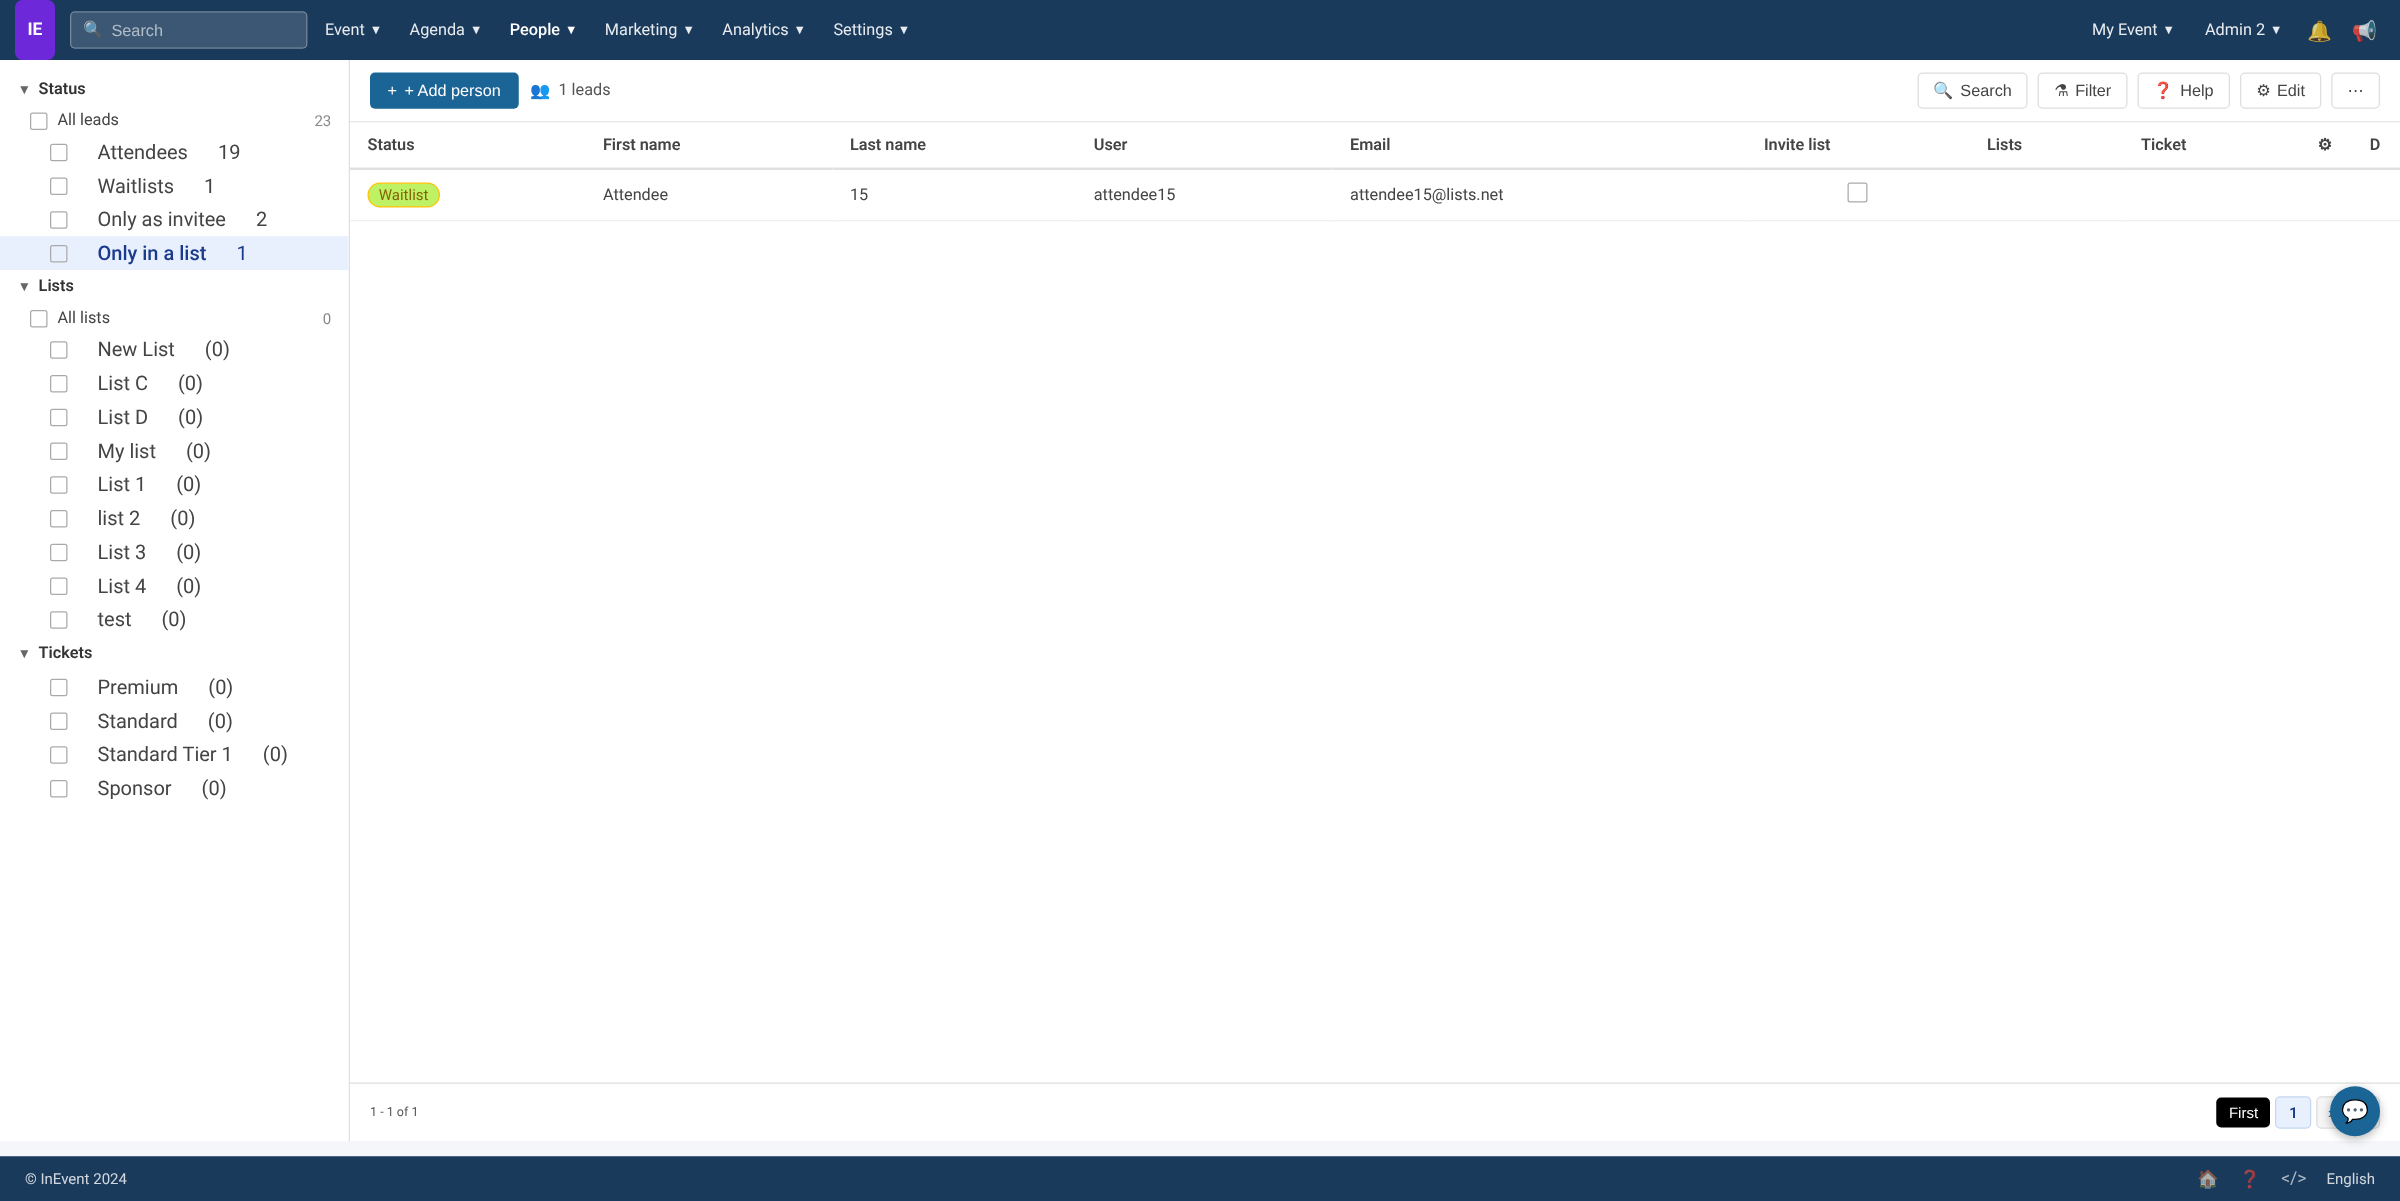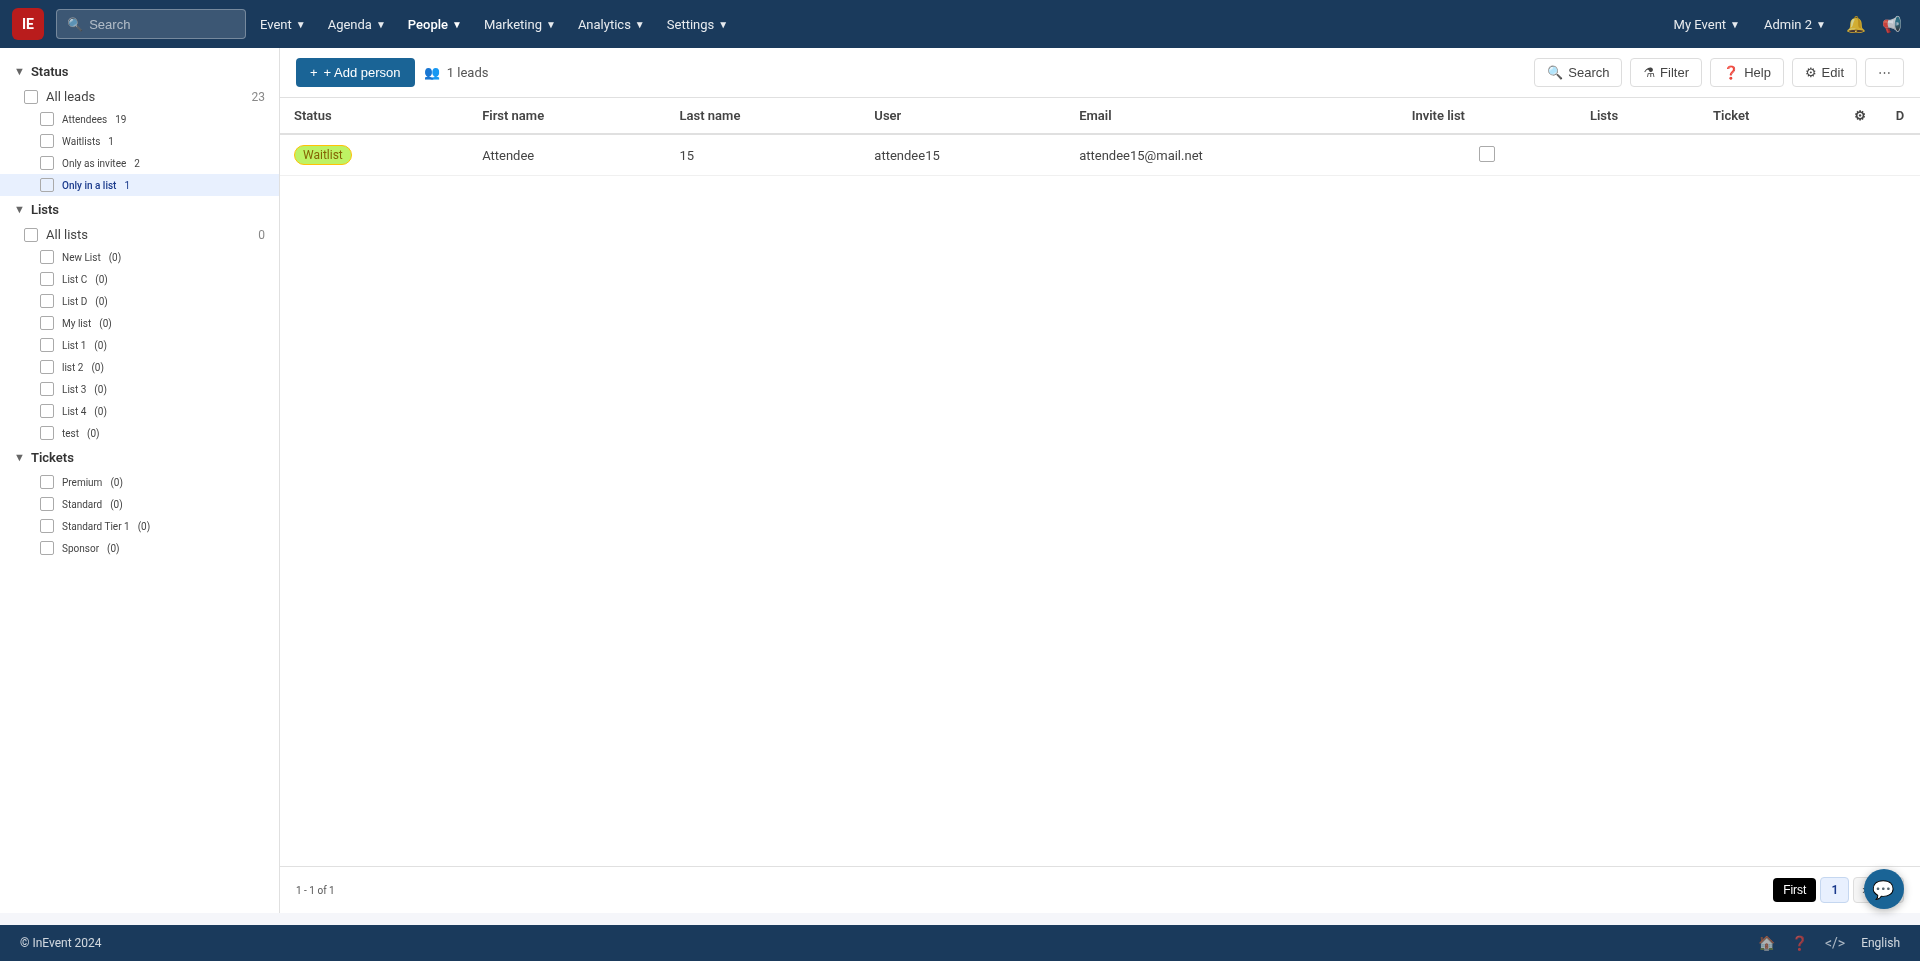--- a/index.html
+++ b/index.html
@@ -9,22 +9,22 @@
     .navbar {
       background: #1a3a5c;
       height: 48px;
       display: flex;
       align-items: center;
       padding: 0 12px;
       gap: 4px;
       color: white;
     }
     .navbar-logo {
-      width: 32px; height: 32px;
-      background: #b91c1c;
+      width: 32px; height: 48px;
+      background: #6d28d9;
       border-radius: 6px;
       display: flex; align-items: center; justify-content: center;
       color: white; font-weight: bold; font-size: 14px;
       margin-right: 8px;
       flex-shrink: 0;
     }
     .navbar-search {
       background: rgba(255,255,255,0.15);
       border: 1px solid rgba(255,255,255,0.3);
       border-radius: 4px;
@@ -92,23 +92,23 @@
     }
     .sidebar-item .checkbox {
       width: 14px; height: 14px;
       border: 1.5px solid #aaa;
       border-radius: 2px;
       flex-shrink: 0;
     }
     .sidebar-item .label { flex: 1; }
     .sidebar-item .count { color: #888; font-size: 12px; }
     .sidebar-sub-item {
-      display: flex; align-items: center; gap: 8px;
+      display: flex; align-items: center; gap: 24px;
       padding: 4px 14px 4px 40px;
-      cursor: pointer; color: #444; font-size: 10px;
+      cursor: pointer; color: #444; font-size: 16px;
     }
     .sidebar-sub-item .checkbox {
       width: 14px; height: 14px;
       border: 1.5px solid #aaa;
       border-radius: 2px;
       flex-shrink: 0;
     }
     .sidebar-sub-item.selected { background: #e8f0fe; color: #1a3a8c; }
     .sidebar-sub-item.selected .label { font-weight: 500; }
 
@@ -475,21 +475,21 @@
               <th class="icon-col">⚙</th>
               <th class="icon-col">D</th>
             </tr>
           </thead>
           <tbody id="table-body">
           <tr>
     <td><span class="status-badge">Waitlist</span></td>
     <td>Attendee</td>
     <td>15</td>
     <td>attendee15</td>
-    <td>attendee15@mail.net</td>
+    <td>attendee15@lists.net</td>
     <td class="icon-col"><div class="invite-checkbox"></div></td>
     <td></td>
     <td></td>
     <td class="icon-col"></td>
     <td class="icon-col"></td>
   </tr>
             </tbody>
         </table>
       </div>
 

